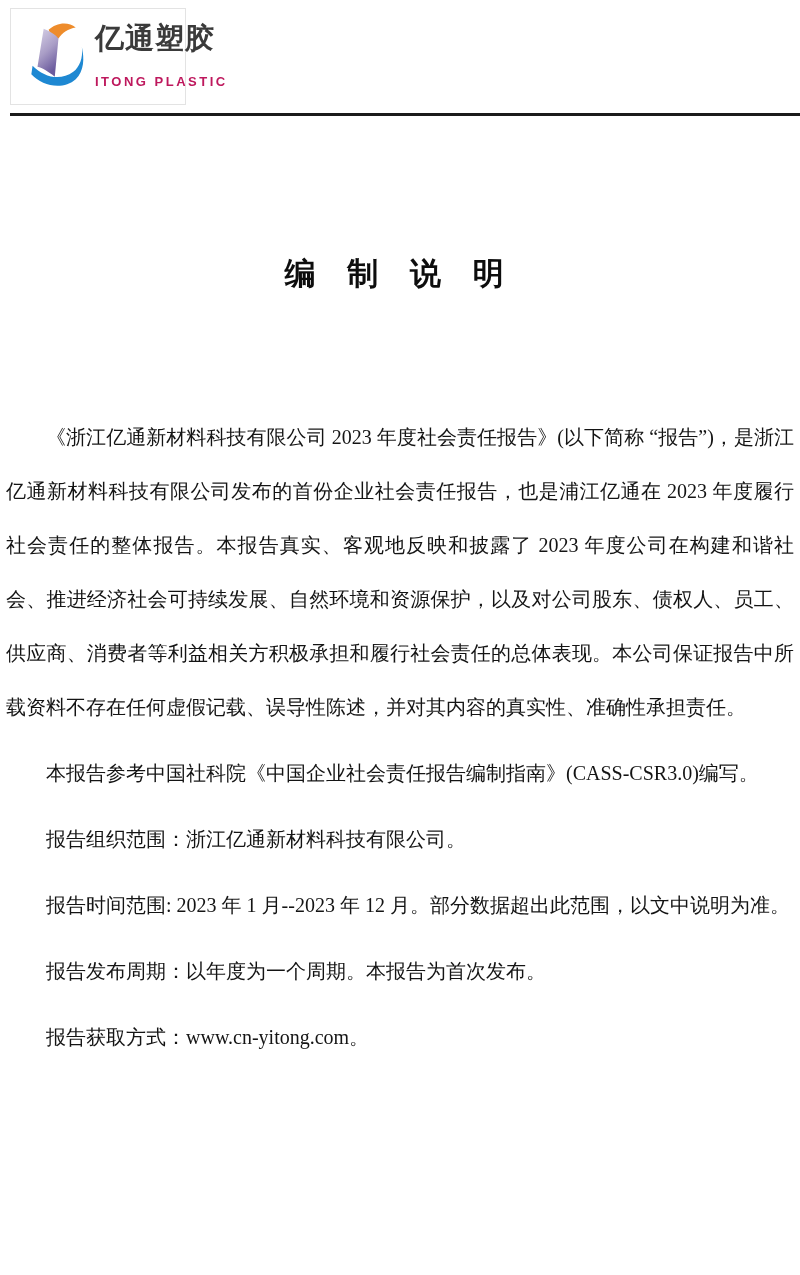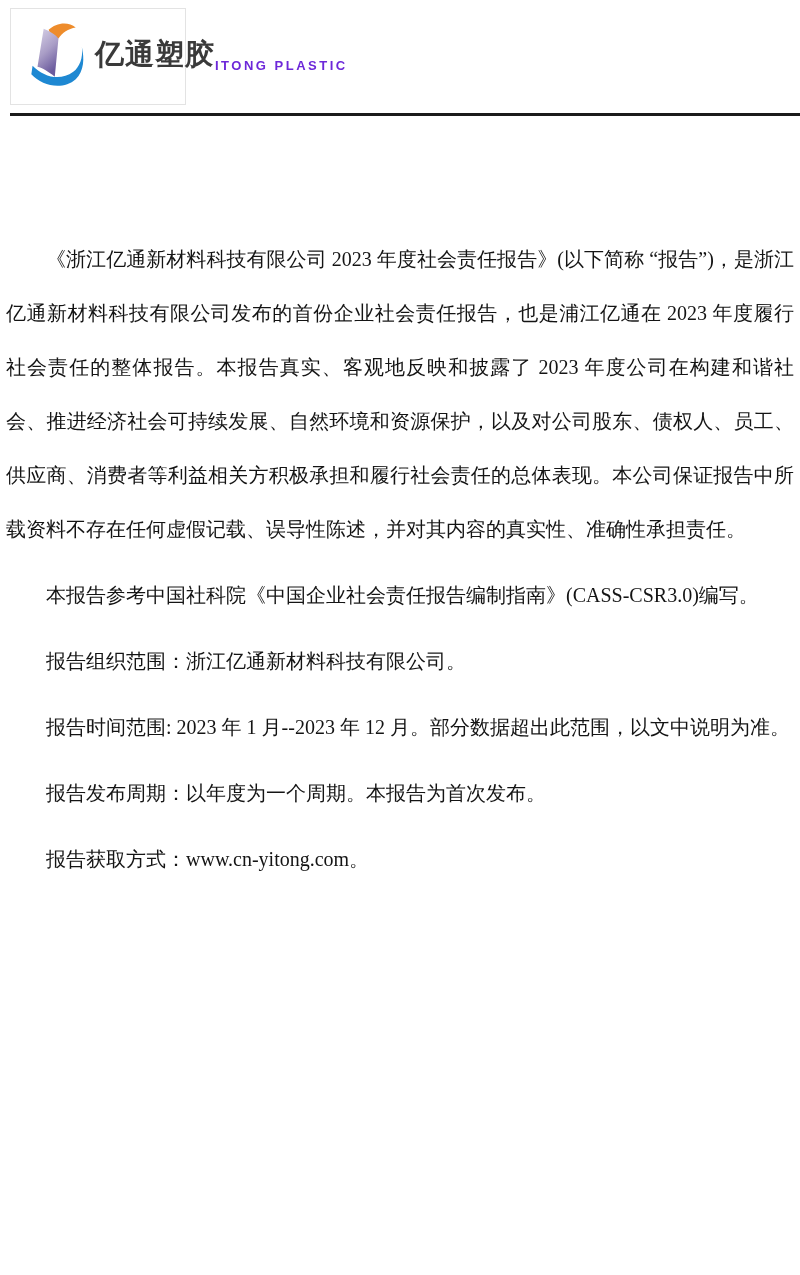--- a/index.html
+++ b/index.html
@@ -17,29 +17,29 @@
   .header { padding: 8px 0 0 10px; }
   .logo-box {
     width: 176px; height: 97px;
     border: 1px solid #e3e3e3;
     background: #fff;
     display: flex; align-items: center;
     padding-left: 14px;
     gap: 8px;
   }
   .logo-mark { width: 62px; height: 74px; flex: 0 0 auto; }
-  .logo-text { display: flex; flex-direction: row; line-height: 1.1; }
+  .logo-text { display: flex; flex-direction: column; line-height: 1.1; }
   .logo-cn {
     font-family: "Liberation Sans", "DejaVu Sans", sans-serif;
     font-size: 29px; color: #3a3a3a; font-weight: 600;
     letter-spacing: 1px; white-space: nowrap;
   }
   .logo-en {
     font-family: "Liberation Sans", "DejaVu Sans", sans-serif;
-    font-size: 13px; font-weight: bold; color: #6d28d9;
+    font-size: 13px; font-weight: bold; color: #be185d;
     letter-spacing: 2.5px; margin-top: 20px; white-space: nowrap;
   }
   .divider { height: 3px; background: #1b1b1b; margin-top: 8px; width: 800px; }
 
   
   .doc-title {
     margin-top: 138px;
     text-align: center;
     font-size: 31px;
     font-weight: bold;
@@ -82,20 +82,21 @@
         <path d="M12,74 C30,92 56,100 78,84 C88,76 94,62 92,44 C96,62 96,82 82,96 C62,114 28,108 10,88 Z" fill="#1E88D2"></path>
       </svg>
       <div class="logo-text">
         <span class="logo-cn">亿通塑胶</span>
         <span class="logo-en">ITONG PLASTIC</span>
       </div>
     </div>
     <div class="divider"></div>
   </div>
 
+  <h1 class="doc-title">编 制 说 明</h1>
 
   <div class="content">
     <p>《浙江亿通新材料科技有限公司 2023 年度社会责任报告》(以下简称 “报告”)，是浙江亿通新材料科技有限公司发布的首份企业社会责任报告，也是浦江亿通在 2023 年度履行社会责任的整体报告。本报告真实、客观地反映和披露了 2023 年度公司在构建和谐社会、推进经济社会可持续发展、自然环境和资源保护，以及对公司股东、债权人、员工、供应商、消费者等利益相关方积极承担和履行社会责任的总体表现。本公司保证报告中所载资料不存在任何虚假记载、误导性陈述，并对其内容的真实性、准确性承担责任。</p>
     <p>本报告参考中国社科院《中国企业社会责任报告编制指南》(CASS-CSR3.0)编写。</p>
     <p>报告组织范围：浙江亿通新材料科技有限公司。</p>
     <p>报告时间范围: 2023 年 1 月--2023 年 12 月。部分数据超出此范围，以文中说明为准。</p>
     <p>报告发布周期：以年度为一个周期。本报告为首次发布。</p>
     <p>报告获取方式：www.cn-yitong.com。</p>
   </div>
 

